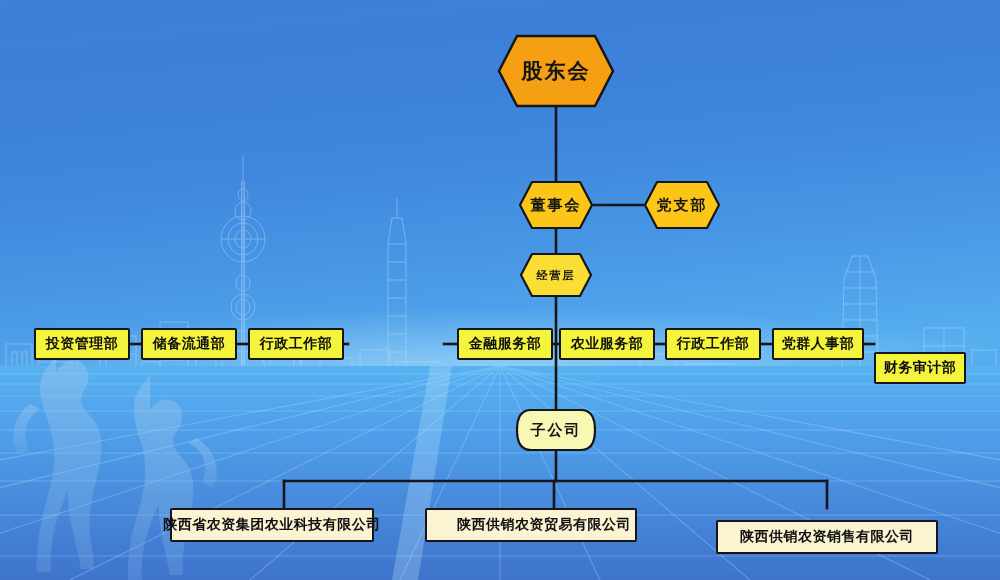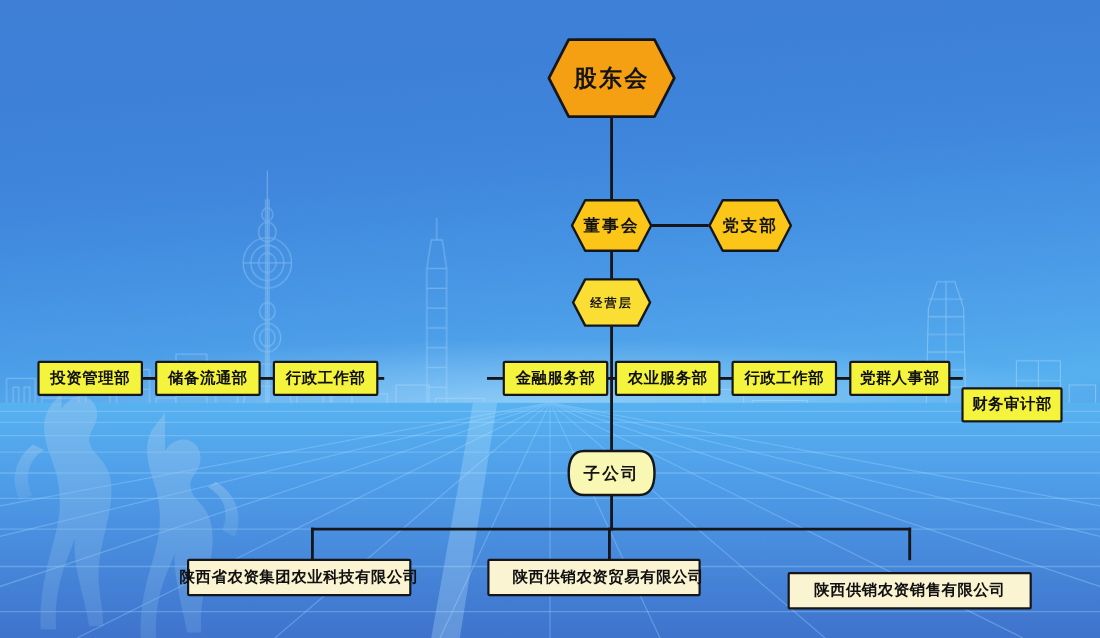--- a/index.html
+++ b/index.html
@@ -352,20 +352,20 @@
   <div class="node dept" style="left:772px; top:328px; width:92px;">
     <span>党群人事部</span>
   </div>
   <div class="node dept" style="left:874px; top:328px; width:92px;margin-top:24px;">
     <span>财务审计部</span>
   </div>
 
   <div class="node sub" style="left:170px; top:508px; width:204px;">
     <span>陕西省农资集团农业科技有限公司</span>
   </div>
-  <div class="node sub" style="left:443px; top:508px; width:194px;padding-left:26px;">
+  <div class="node sub" style="left:425px; top:508px; width:212px;padding-left:26px;">
     <span>陕西供销农资贸易有限公司</span>
   </div>
   <div class="node sub" style="left:716px; top:520px; width:222px;">
     <span>陕西供销农资销售有限公司</span>
   </div>
 
 </div>
 
 </body></html>

